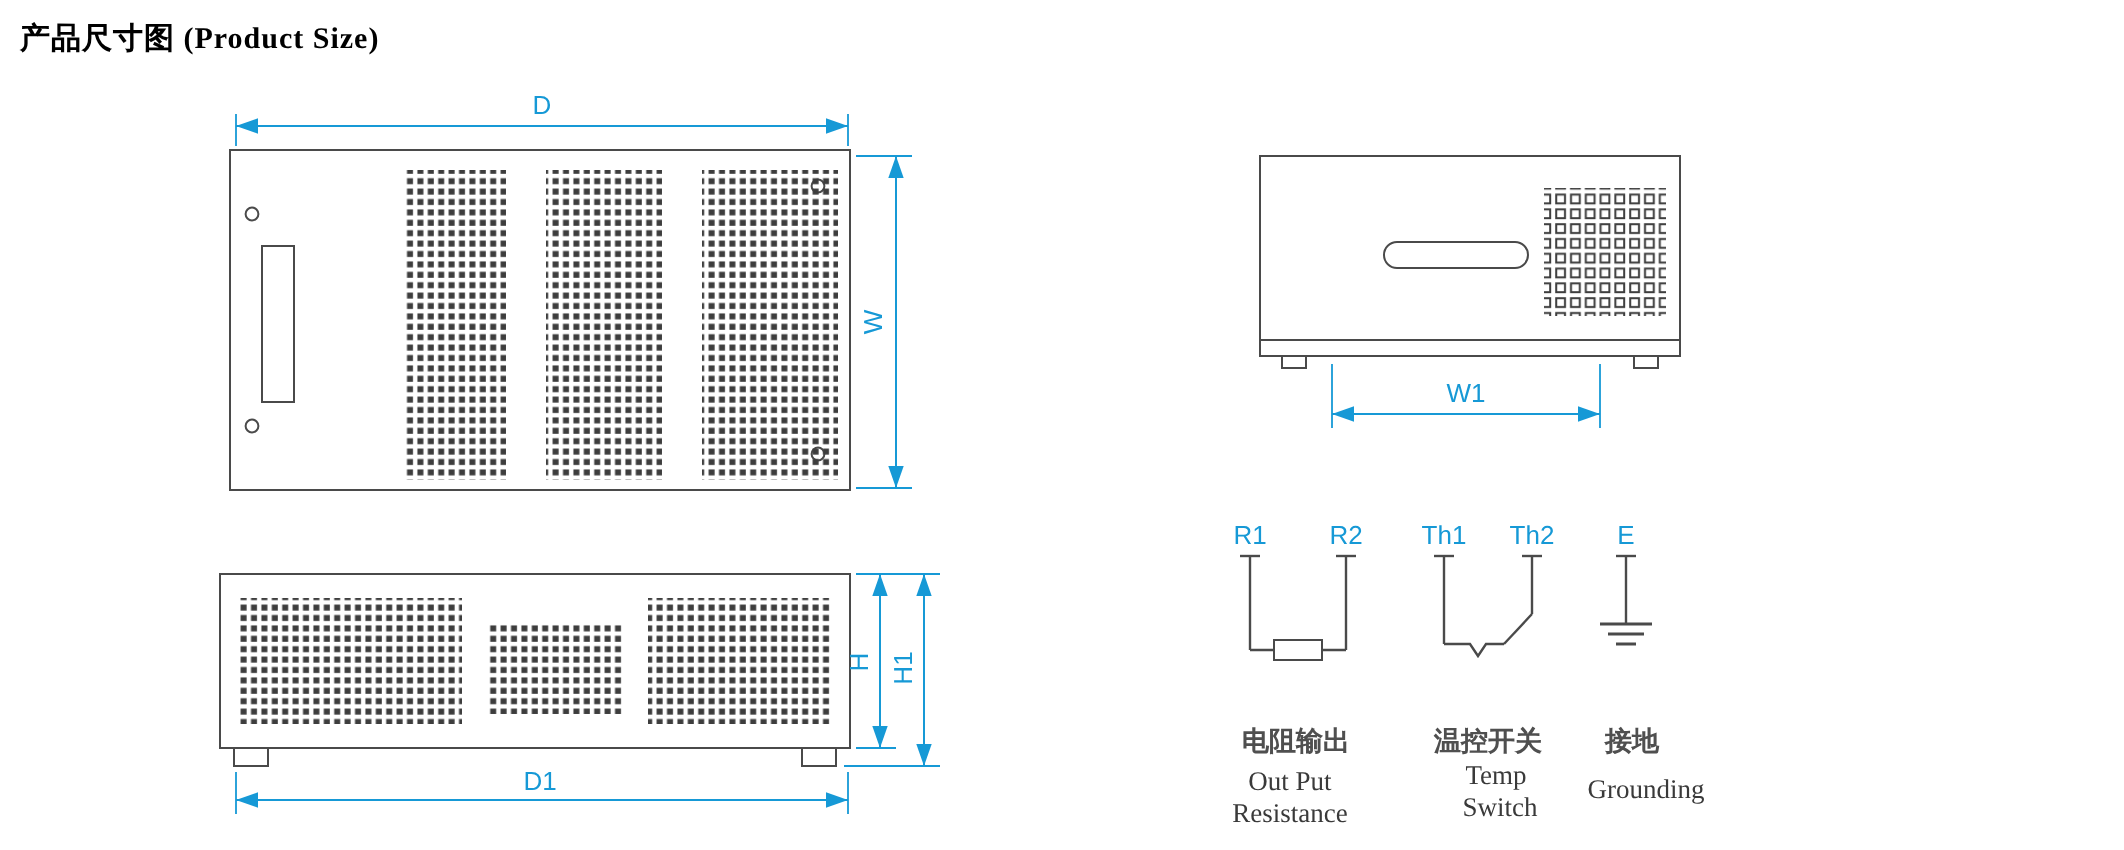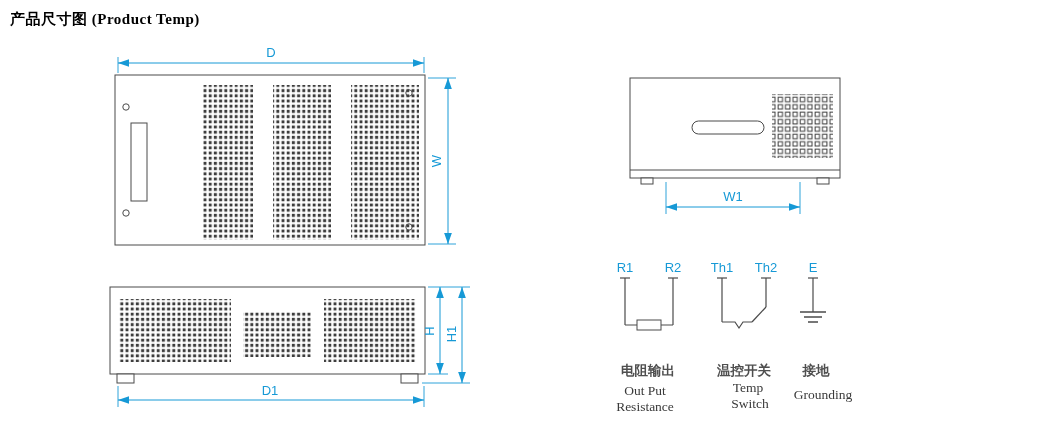--- a/index.html
+++ b/index.html
@@ -17,21 +17,21 @@
   .term{fill:#1699d6;font:13px "Liberation Sans",sans-serif;text-anchor:middle;}
   .sch{stroke:#4a4a4a;stroke-width:1.2;fill:none;}
   .schthick{stroke:#4a4a4a;stroke-width:1.5;fill:none;}
   .zh{fill:#4f4f4f;font:bold 13.5px "Liberation Sans",sans-serif;text-anchor:middle;}
   .en{fill:#3a3a3a;font:13.5px "Liberation Serif",serif;text-anchor:middle;}
 </style>
 </head>
 <body>
 
 <div class="canvas">
-  <div class="title">产品尺寸图 (Product Temp)</div>
+  <div class="title">产品尺寸图 (Product Size)</div>
 
   <svg width="1062" height="425" viewBox="0 0 1062 425">
     <defs>
       <pattern id="vent" width="5.2" height="5.2" patternUnits="userSpaceOnUse">
         <rect x="0.7" y="0.7" width="3" height="3" fill="#3d3d3d"></rect>
       </pattern>
       <pattern id="holes" width="7.4" height="7.4" patternUnits="userSpaceOnUse">
         <rect x="1.1" y="1.1" width="4.4" height="4.4" fill="#fff" stroke="#3d3d3d" stroke-width="1"></rect>
       </pattern>
       <marker id="arr" viewBox="0 0 10 7" refX="10" refY="3.5" markerWidth="11" markerHeight="8" orient="auto-start-reverse">

